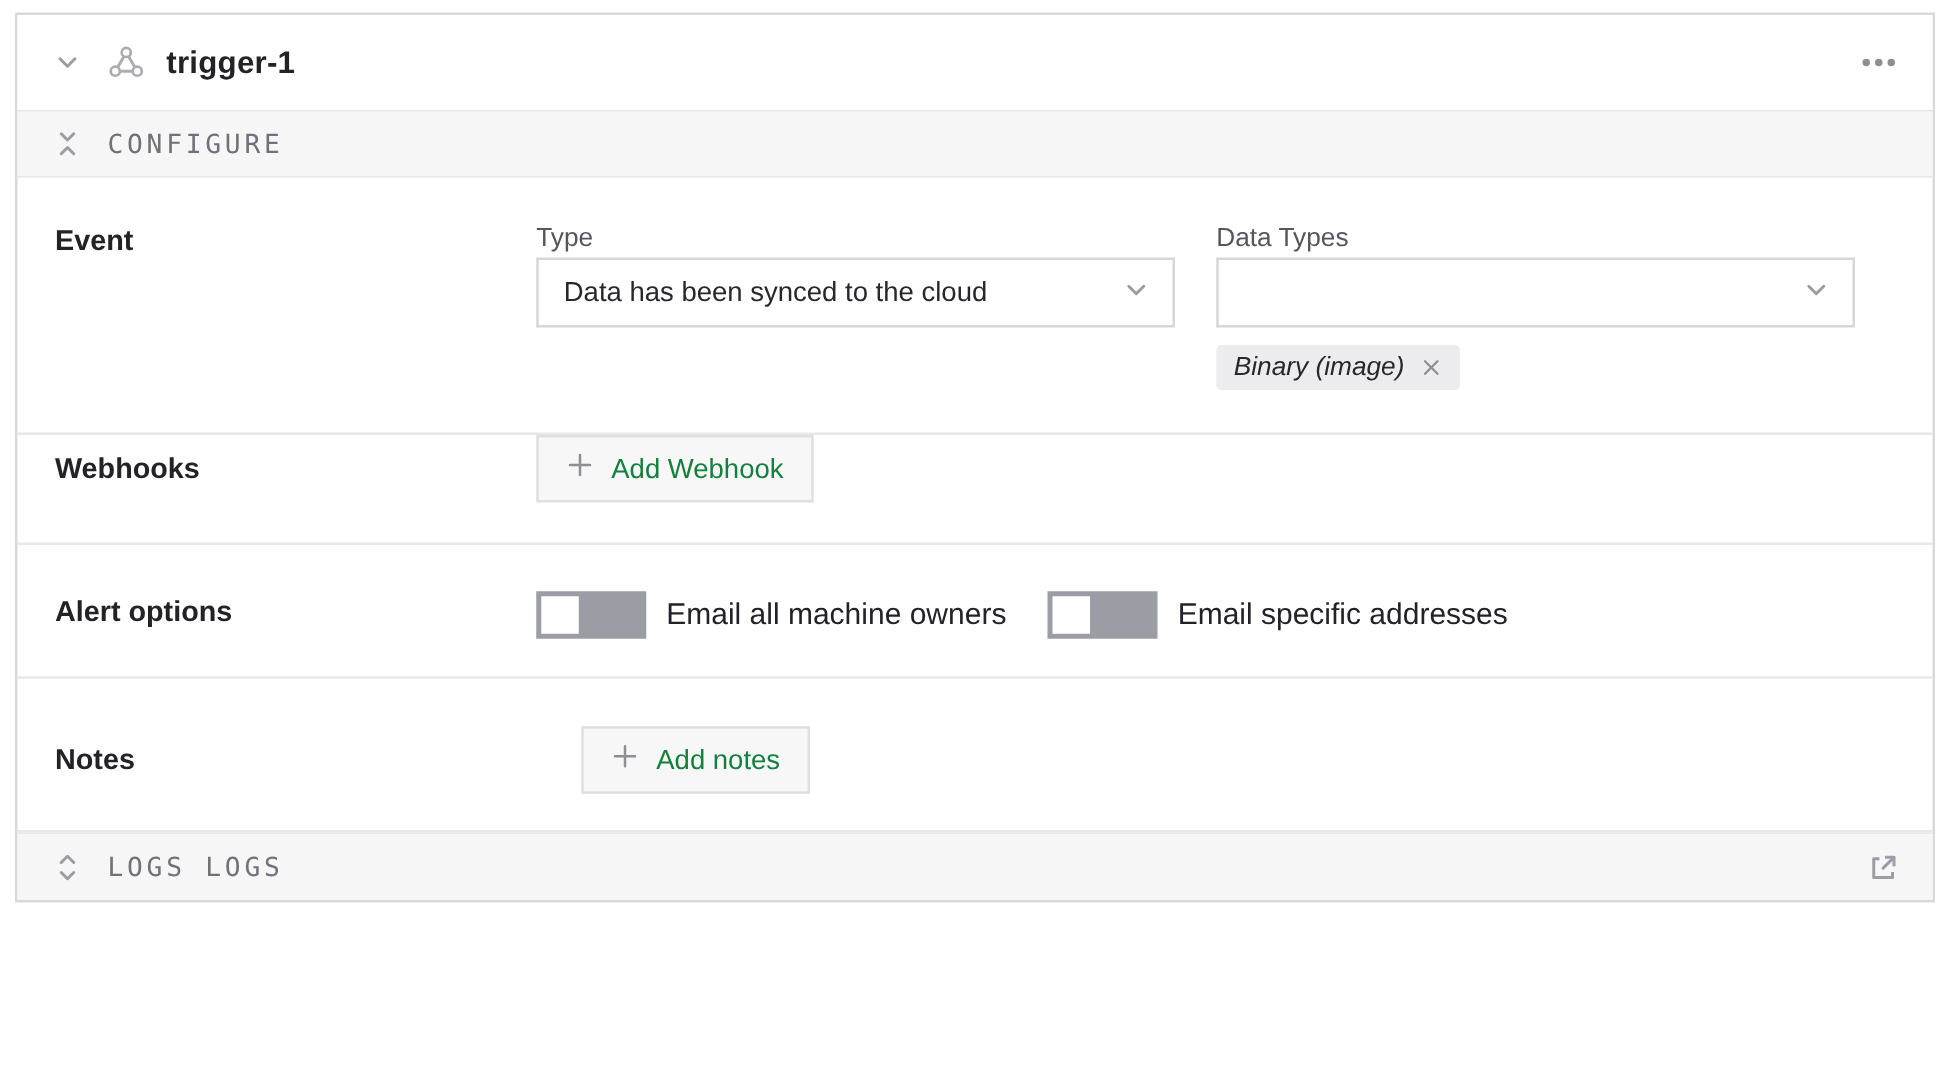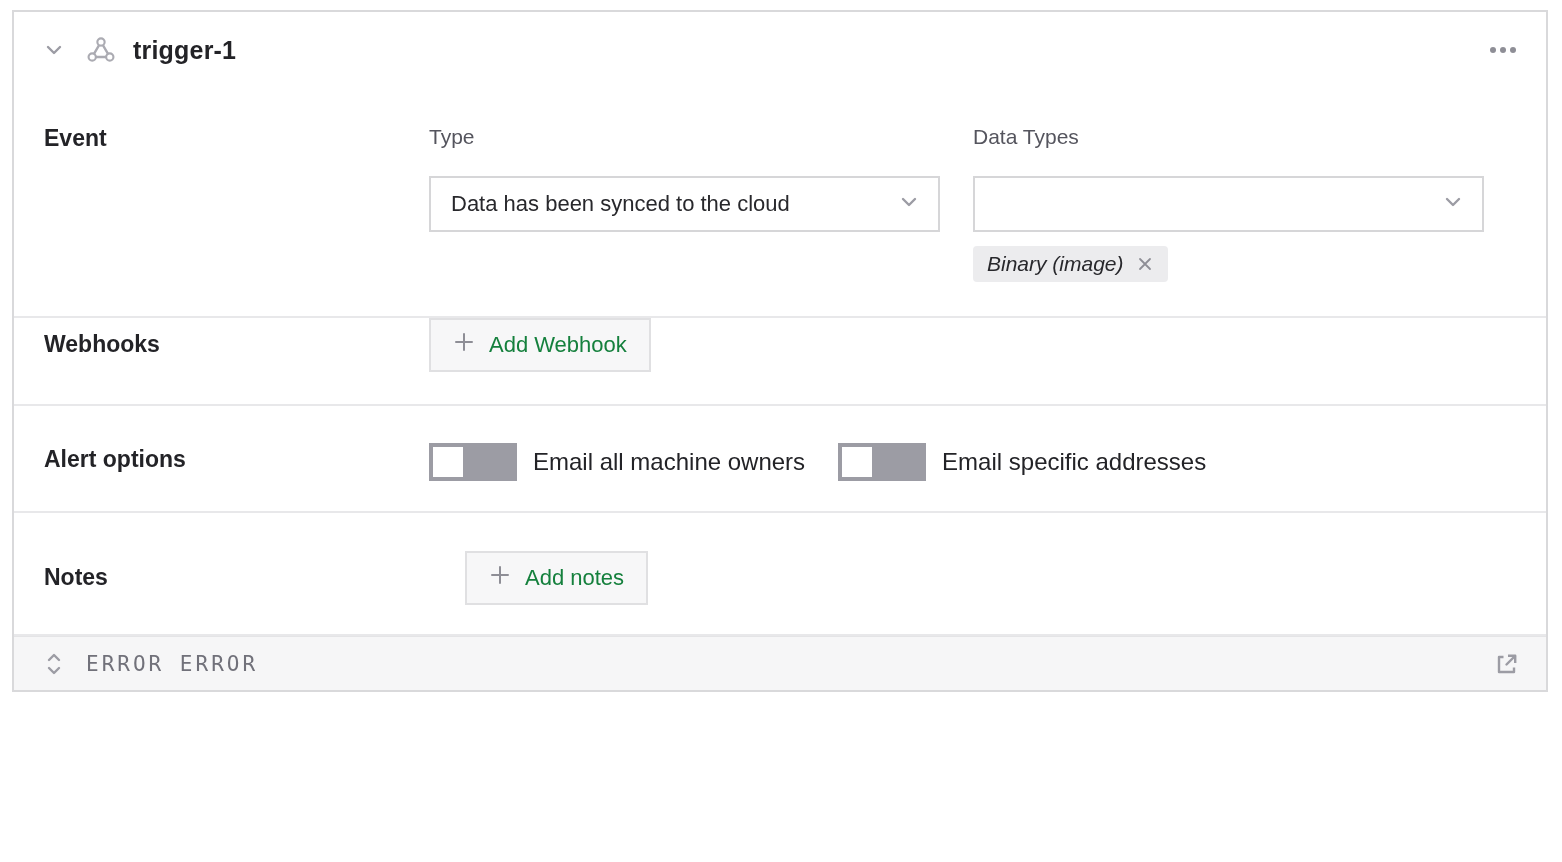--- a/index.html
+++ b/index.html
@@ -35,21 +35,21 @@
   .row-label { width:385px; flex-shrink:0; font-size:23px; font-weight:600; color:#232327; }
   .row.event { padding-top:37px; padding-bottom:34px; }
   .row.webhooks { padding-bottom:32px; }
   .row.alerts { padding-top:37px; padding-bottom:30px; }
   .row.notes { padding-top:38px; padding-bottom:29px;gap:36px; }
   .row.webhooks .row-label, .row.notes .row-label { padding-top:13px; }
   .row.alerts .row-label { padding-top:3px; }
 
   .cols { display:flex; gap:33px; }
   .field { width:511px; }
-  .field-label { font-size:21px; color:#55555E; margin-bottom:27px; }
+  .field-label { font-size:21px; color:#55555E; margin-bottom:3px; }
   .select { height:56px; border:2px solid #D6D6D8; background:#fff; display:flex; align-items:center;
     padding:0 18px 0 20px; cursor:pointer; }
   .select .val { font-size:22px; color:#28282C; flex:1; white-space:nowrap; }
   .select svg { flex-shrink:0; }
 
   .chips { margin-top:14px; display:flex; }
   .chip { display:inline-flex; align-items:center; gap:12px; background:#ECECEE; border-radius:4px;
     height:36px; padding:0 14px; font-size:21px; color:#28282C;font-style:italic; }
   .chip .x { cursor:pointer; display:inline-flex; }
 
@@ -86,20 +86,29 @@
     </span>
     <span class="hdr-title">trigger-1</span>
     <span class="hdr-spacer"></span>
     <span class="ellipsis">
         <i></i>
         <i></i>
         <i></i>
       </span>
   </div>
 
+  <div class="bar">
+    <span class="icon-btn">
+      <svg width="20" height="24" viewBox="0 0 20 24">
+        <path class="stroke-ic" d="M5 4 L10 9 L15 4"></path>
+        <path class="stroke-ic" d="M5 20 L10 15 L15 20"></path>
+      </svg>
+    </span>
+    <span class="bar-label">CONFIGURE</span>
+  </div>
 
   <div class="row event">
     <div class="row-label">Event</div>
     <div class="cols">
       <div class="field">
         <div class="field-label">Type</div>
         <div class="select">
           <span class="val">Data has been synced to the cloud</span>
           <span>
             <svg width="22" height="22" viewBox="0 0 22 22">
@@ -174,21 +183,21 @@
     </button>
   </div>
 
   <div class="bar bottom">
     <span class="icon-btn">
       <svg width="20" height="24" viewBox="0 0 20 24">
         <path class="stroke-ic" d="M5 8 L10 3 L15 8"></path>
         <path class="stroke-ic" d="M5 16 L10 21 L15 16"></path>
       </svg>
     </span>
-    <span class="bar-label">ERROR ERROR</span>
+    <span class="bar-label">LOGS LOGS</span>
     <span class="icon-btn right">
       <svg width="26" height="26" viewBox="0 0 26 26">
         <path d="M9.5 6 H5 V21 H20 V16.5" fill="none" stroke="#9C9CA4" stroke-width="2.4" stroke-linejoin="round"></path>
         <path d="M14 4.8 H21.2 V12" fill="none" stroke="#9C9CA4" stroke-width="2.4" stroke-linejoin="round"></path>
         <path d="M21 5 L12.5 13.5" fill="none" stroke="#9C9CA4" stroke-width="2.4" stroke-linecap="round"></path>
       </svg>
     </span>
   </div>
 
 </div>

